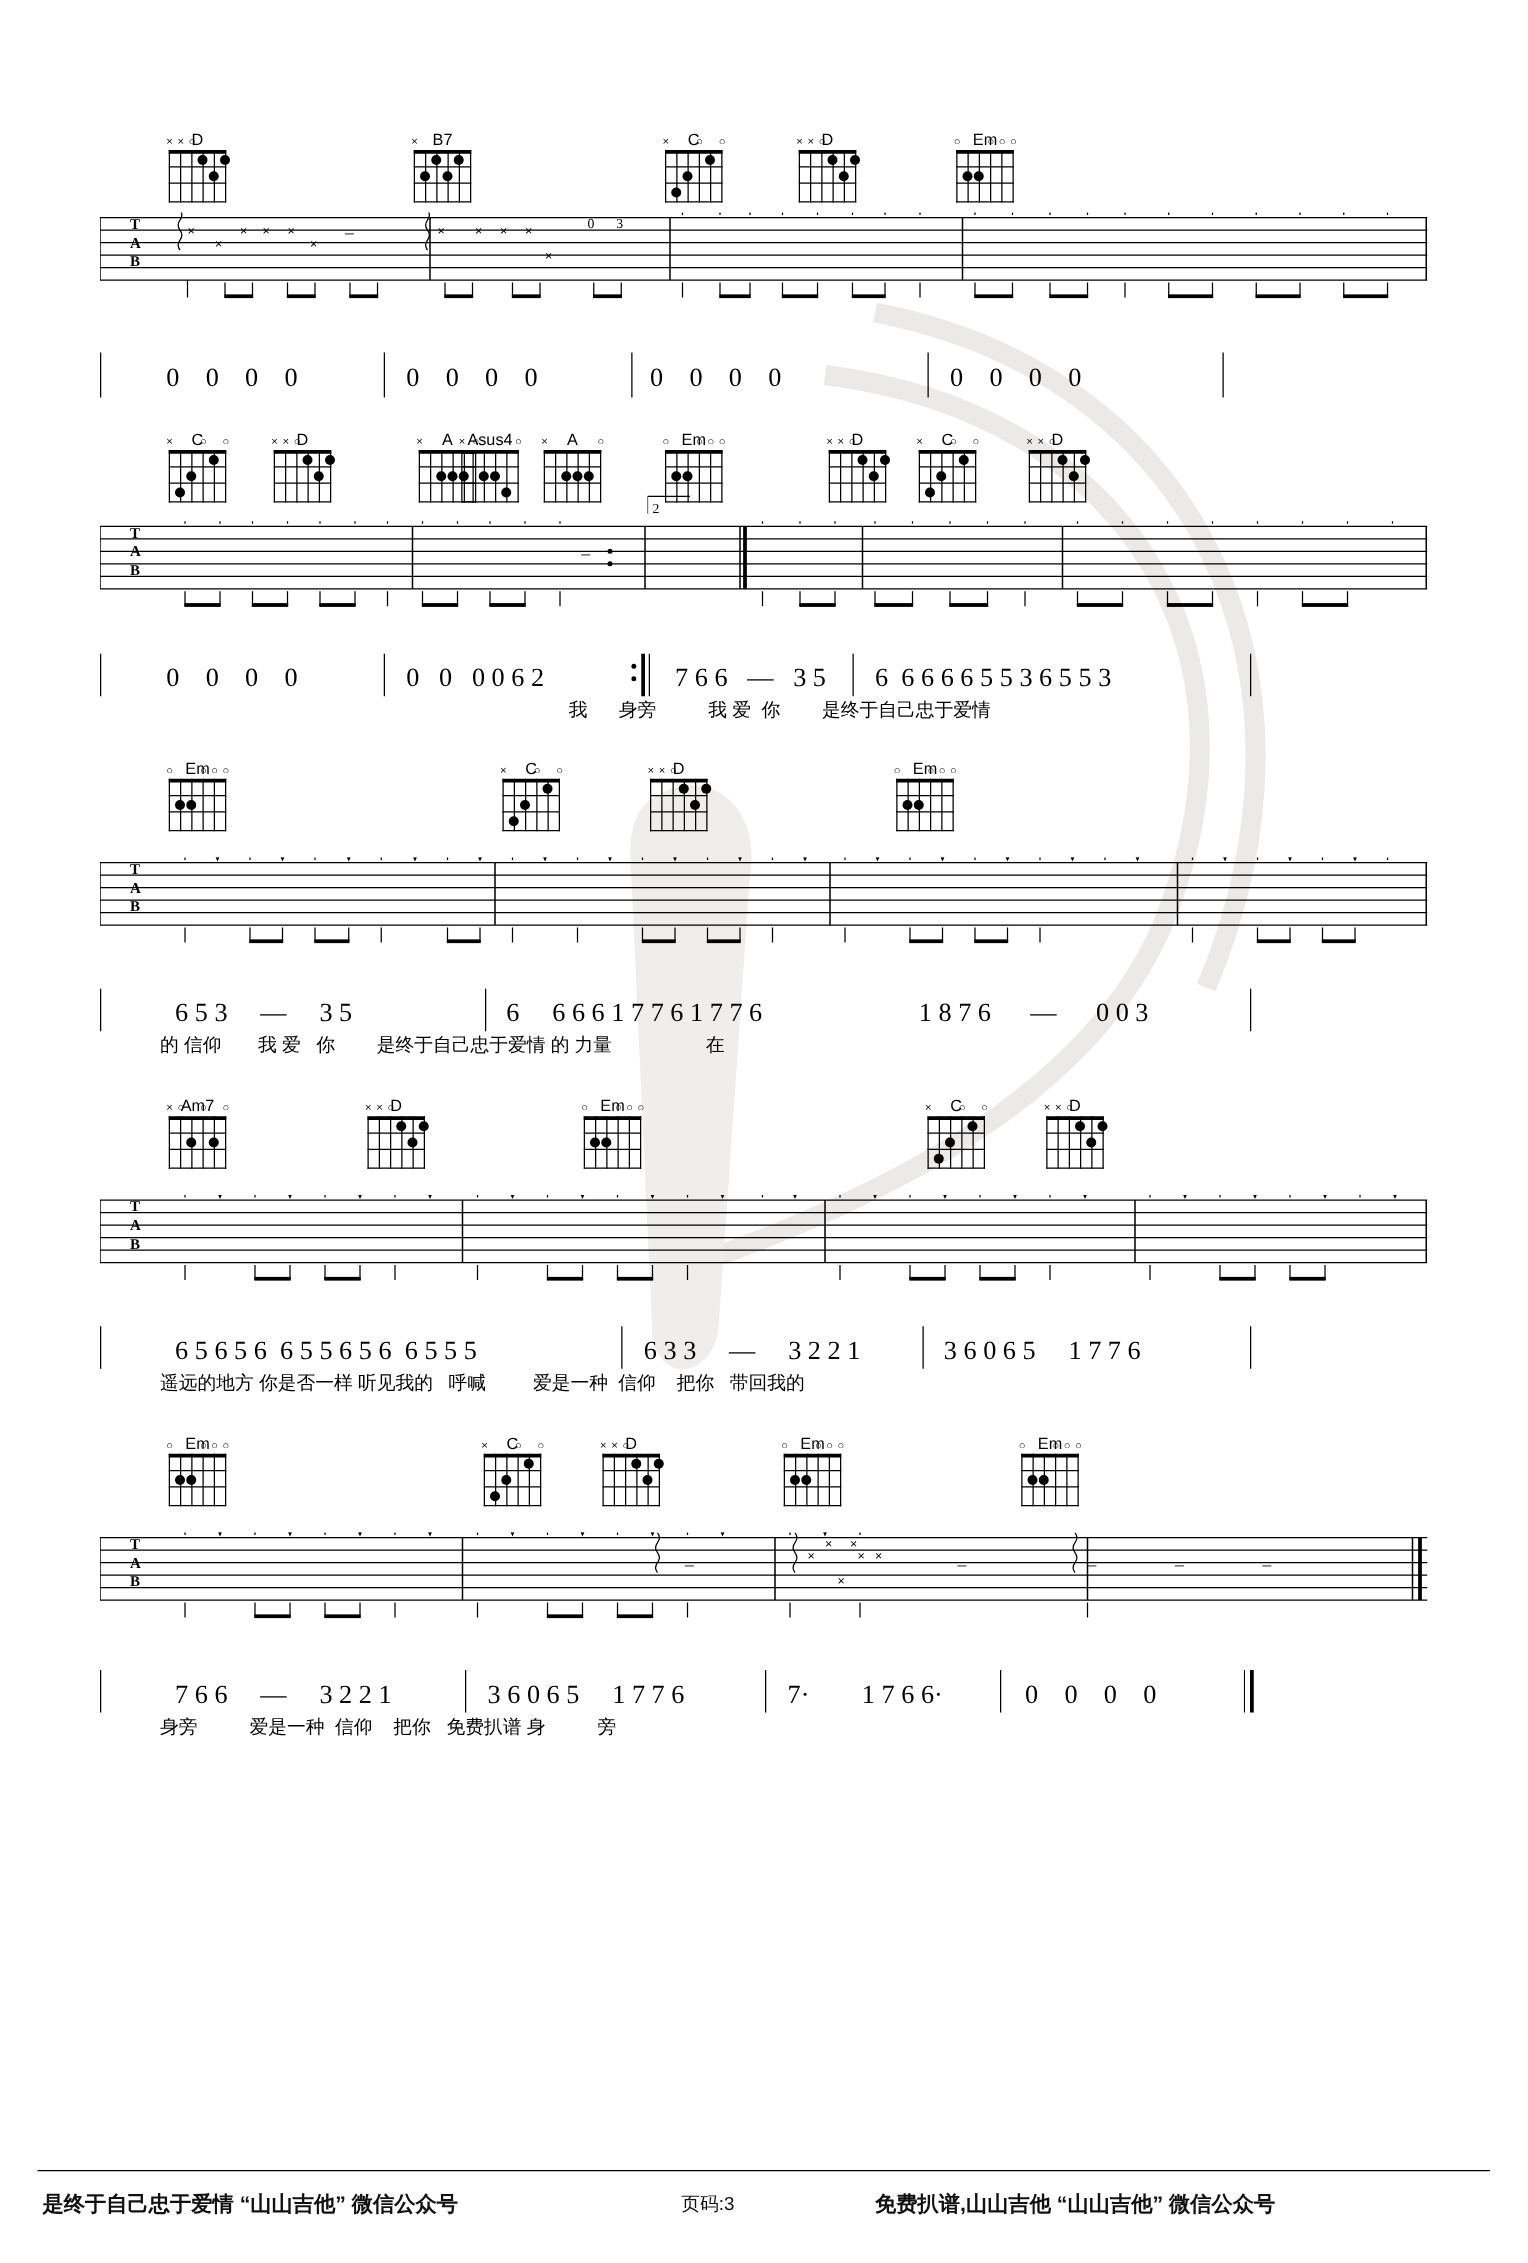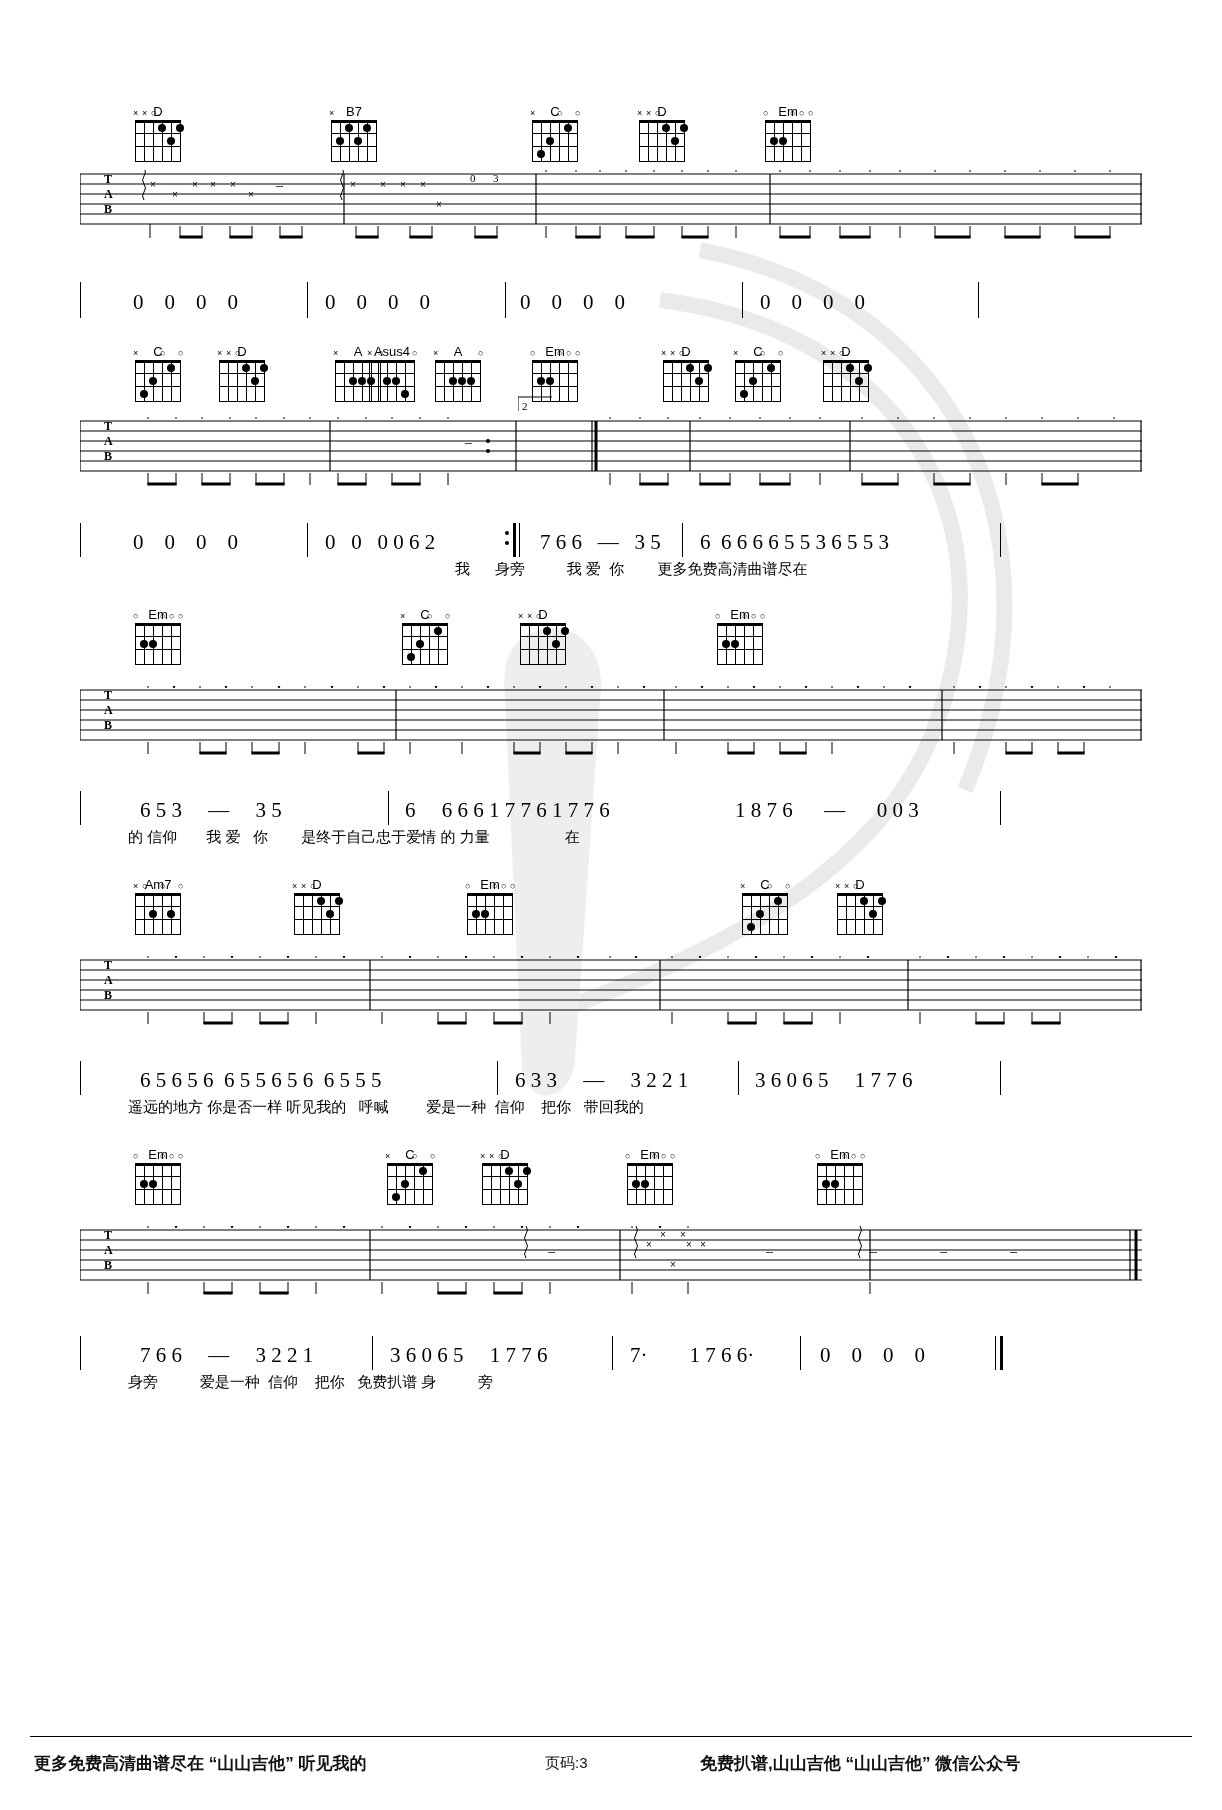--- a/index.html
+++ b/index.html
@@ -745,21 +745,21 @@
             <rect x="962" y="66" width="36" height="2"></rect>
         </g>
       </svg>
     </div>
 
     <div>
       <div class="numline" style="left:133px; top:185px;">0    0    0    0</div>
       <div class="numline" style="left:325px; top:185px;">0   0   0 0 6 2</div>
       <div class="numline" style="left:540px; top:185px;">7 6 6   —   3 5</div>
       <div class="numline" style="left:700px; top:185px;">6  6 6 6 6 5 5 3 6 5 5 3</div>
-      <div class="lyricline" style="left:455px; top:215px;">我      身旁          我 爱  你        更多免费高清曲谱尽在</div>
+      <div class="lyricline" style="left:455px; top:215px;">我      身旁          我 爱  你        是终于自己忠于爱情</div>
       <div class="numbar" style="left:80px; top:178px; height:34px;"></div>
       <div class="numbar" style="left:307px; top:178px; height:34px;"></div>
       <div style="position:absolute; left:505px; top:176px;">
         <svg width="20" height="40">
           <circle cx="2" cy="12" r="2"></circle>
             <circle cx="2" cy="22" r="2"></circle>
           <rect x="8" y="2" width="3" height="34"></rect>
           <rect x="14" y="2" width="1" height="34"></rect>
         </svg>
       </div>
@@ -1495,18 +1495,18 @@
         <svg width="14" height="36">
           <rect x="0" y="0" width="1" height="34"></rect>
           <rect x="5" y="0" width="3" height="34"></rect>
         </svg>
       </div>
     </div>
   </div>
 
   <div class="footer">
     <div class="hr" style="left:30px; top:-6px; width:1162px;"></div>
-    <div class="fl" style="left:34px; top:10px;">更多免费高清曲谱尽在 “山山吉他” 听见我的</div>
+    <div class="fl" style="left:34px; top:10px;">是终于自己忠于爱情 “山山吉他” 微信公众号</div>
     <div class="fc" style="left:545px; top:12px;">页码:3</div>
     <div class="fr" style="left:700px; top:10px;">免费扒谱,山山吉他 “山山吉他” 微信公众号</div>
   </div>
 
 </div>
 
 </body></html>

